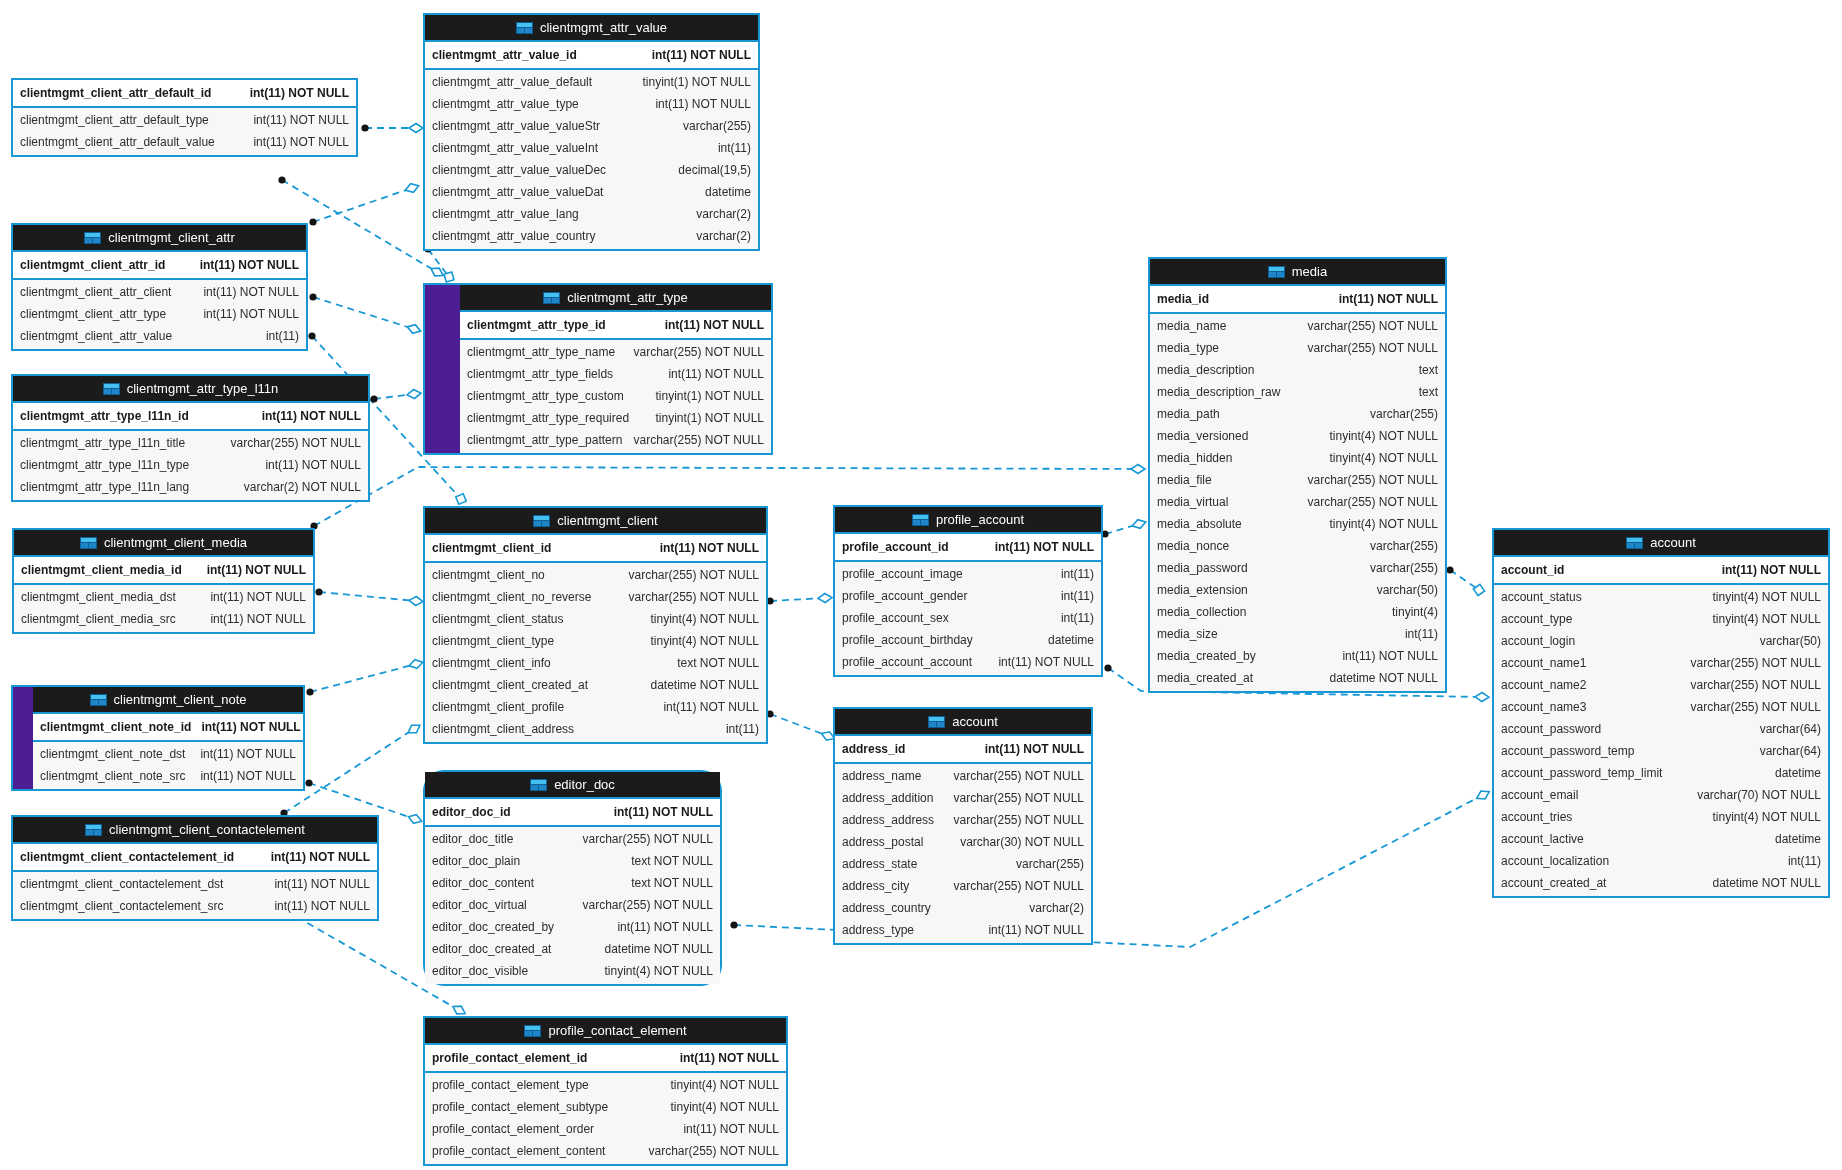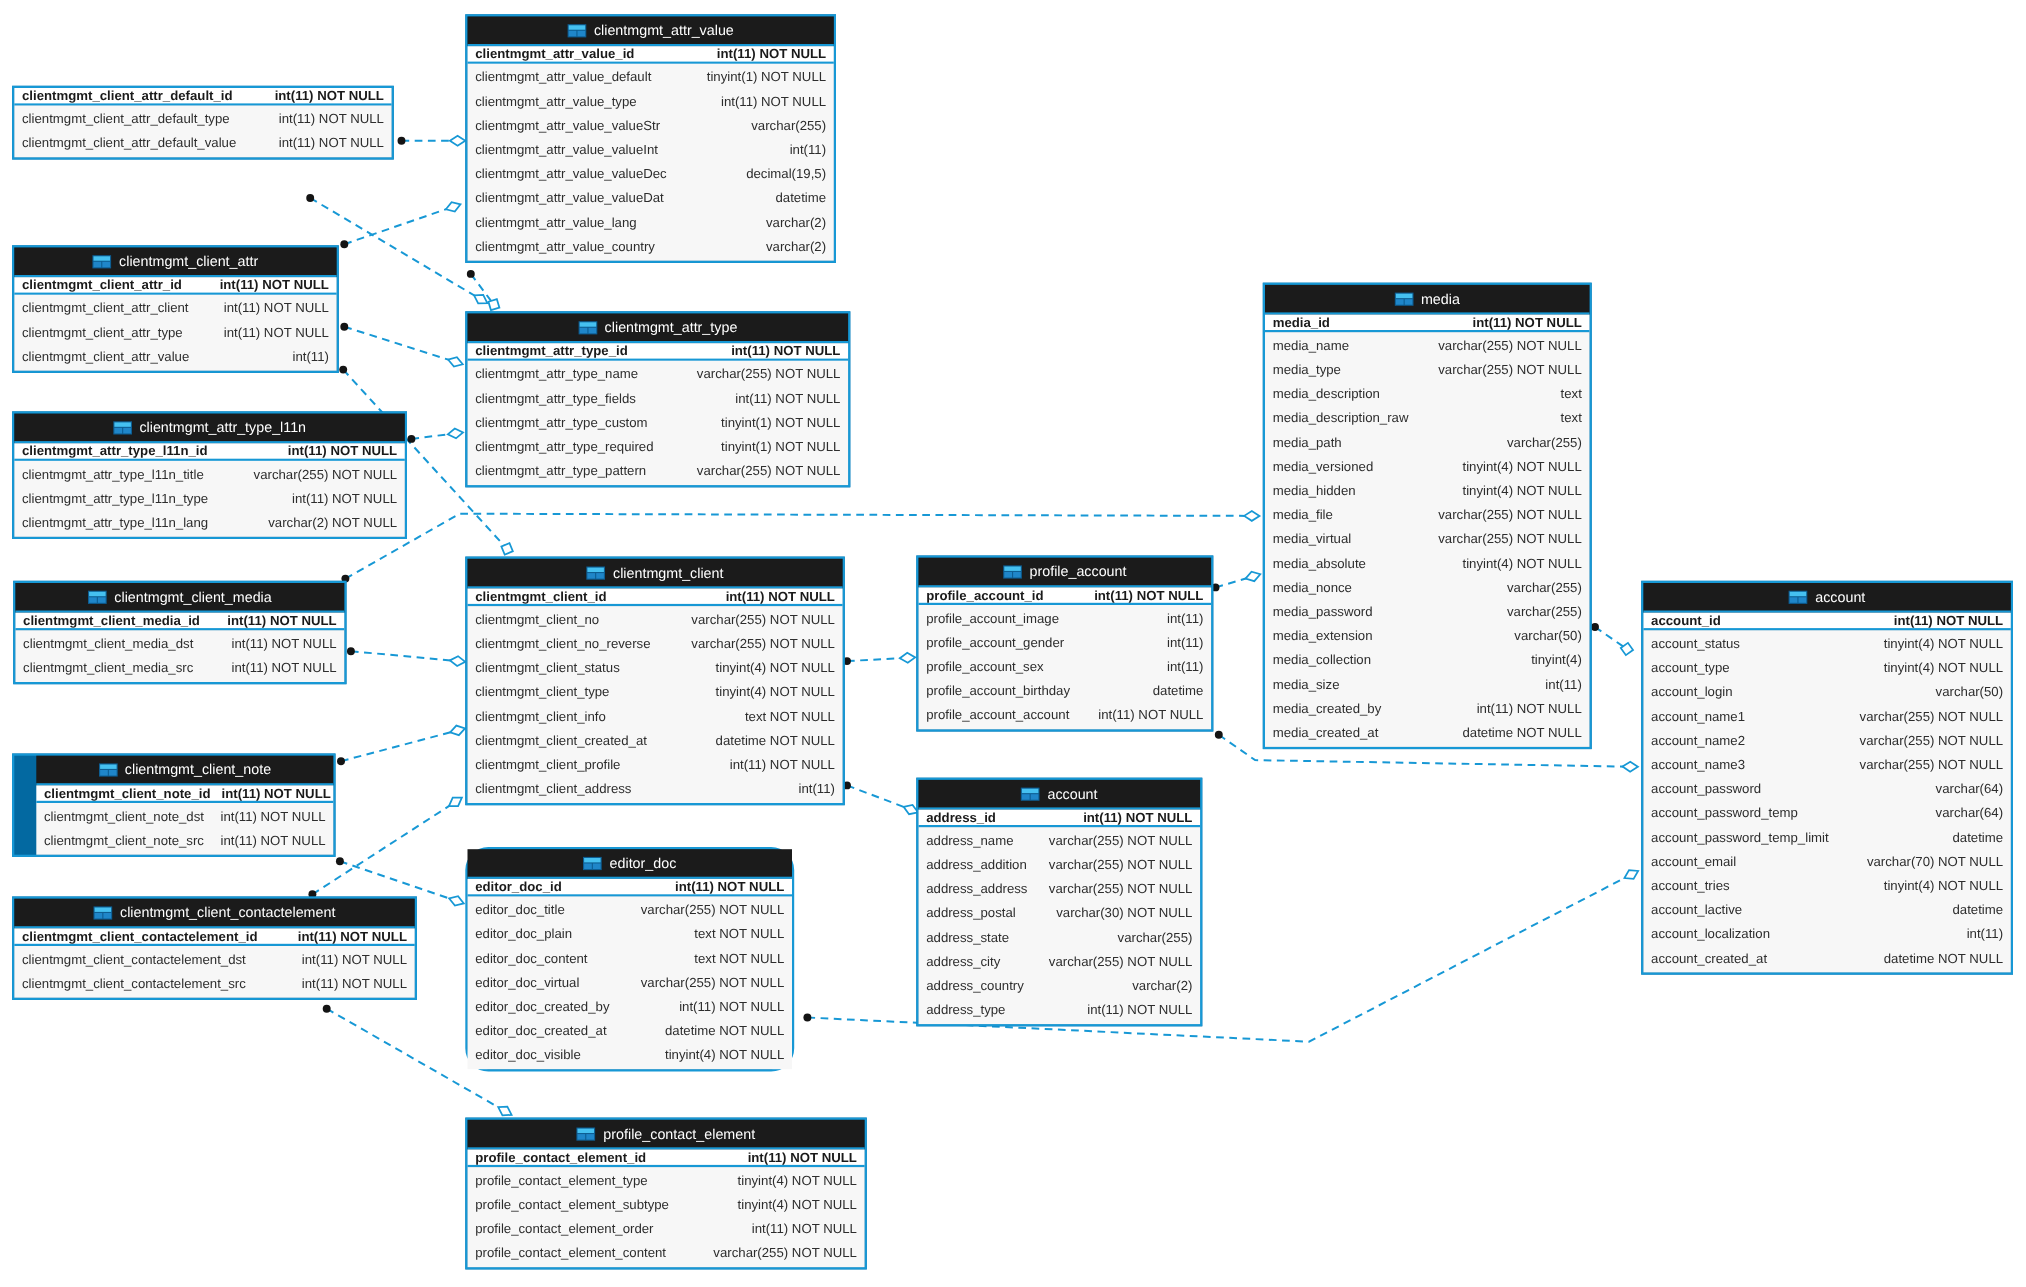--- a/index.html
+++ b/index.html
@@ -1,26 +1,26 @@
 <!DOCTYPE html>
 <html><head>
 <meta charset="utf-8">
 <style>
   html,body{margin:0;padding:0;background:#ffffff;}
   #canvas{position:relative;width:1842px;height:1170px;background:#ffffff;overflow:hidden;
           font-family:"Liberation Sans", sans-serif;}
   #wires{position:absolute;left:0;top:0;z-index:1;}
-  .tbl{position:absolute;z-index:2;border:2px solid #1798d5;background:#0369a1;box-sizing:border-box;}
+  .tbl{position:absolute;z-index:2;border:2px solid #1798d5;background:#4c1d95;box-sizing:border-box;}
   .hdr{background:#1b1b1b;color:#ffffff;height:27px;display:flex;align-items:center;justify-content:center;
        gap:7px;font-size:13px;border-bottom:2px solid #1798d5;box-sizing:border-box;white-space:nowrap;}
   .ticon{width:17px;height:12px;display:inline-block;position:relative;background:#0d5e93;flex:0 0 auto;}
   .ticon .tp{position:absolute;left:1px;top:1px;right:1px;height:4px;background:#45c0f0;}
   .ticon .b1{position:absolute;left:1px;top:6px;width:7px;bottom:1px;background:#1f86c9;}
   .ticon .b2{position:absolute;right:1px;top:6px;width:7px;bottom:1px;background:#1f86c9;}
-  .pkrow{background:#ffffff;height:16px;display:flex;align-items:center;justify-content:space-between;
+  .pkrow{background:#ffffff;height:28px;display:flex;align-items:center;justify-content:space-between;
          padding:0 7px;font-size:12px;font-weight:bold;color:#1a1a1a;border-bottom:2px solid #1798d5;
          box-sizing:border-box;white-space:nowrap;gap:10px;}
   .flds{background:#f7f7f7;padding:1px 0 2px 0;}
   .row{height:22px;display:flex;align-items:center;justify-content:space-between;padding:0 7px;
        font-size:12px;color:#2d2d2d;box-sizing:border-box;white-space:nowrap;gap:10px;}
   .fn{text-align:left;}
   .ft{text-align:right;}
 </style>
 </head>
 <body>
@@ -180,21 +180,21 @@
           <span class="fn">clientmgmt_client_attr_type</span>
           <span class="ft">int(11) NOT NULL</span>
         </div>
         <div class="row">
           <span class="fn">clientmgmt_client_attr_value</span>
           <span class="ft">int(11)</span>
         </div>
       </div>
   </div>
 
-  <div class="tbl" style="left: 423px; top: 283px; width: 350px;">
+  <div class="tbl" style="left: 423px; top: 283px; width: 350px; padding-left: 35px;">
     <div class="hdr">
       <span class="ticon">
           <span class="tp"></span>
           <span class="b1"></span>
           <span class="b2"></span>
         </span>
       <span class="tname">clientmgmt_attr_type</span>
     </div>
     <div class="pks">
         <div class="pkrow">

